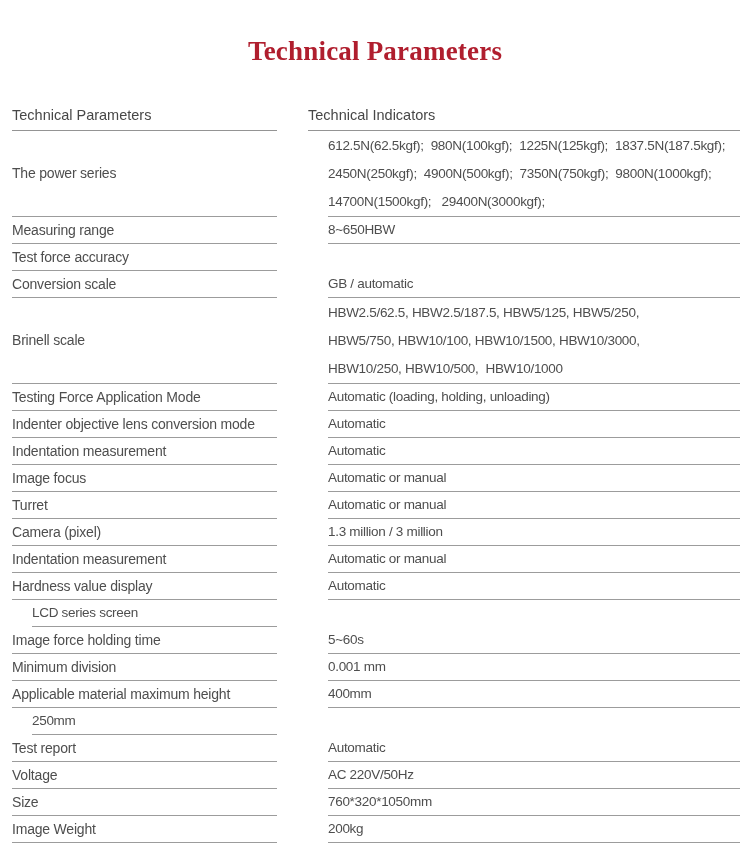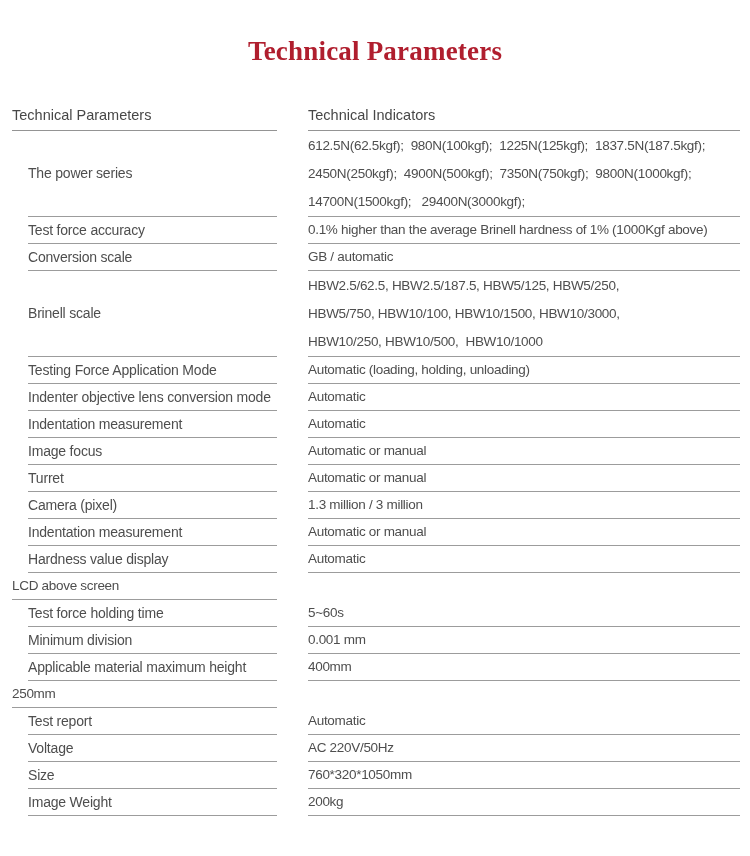--- a/index.html
+++ b/index.html
@@ -40,30 +40,30 @@
     border-bottom-color: #949494;
     color: #474747;
   }
   .label {
     font-size: 14px;
     letter-spacing: -0.2px;
     line-height: 16px;
     padding: 5px 0 5px;
     display: flex;
     align-items: center;
-    margin-left: 16px;
   }
   .value {
     font-size: 13.5px;
     letter-spacing: -0.3px;
     line-height: 16px;
     padding: 5px 0 5px;
     white-space: nowrap;
     display: flex;
     align-items: center;
+    margin-left: 20px;
   }
   .row.multiline .value {
     white-space: pre;
     line-height: 28px;
     padding: 1px 0 0;
     display: block;
   }
   .row.multiline .label { line-height: 17px; }
 </style>
 </head>
@@ -77,24 +77,27 @@
     <div class="cell">Technical Indicators</div>
   </div>
   <div id="rows-container">
   <div class="row multiline">
     <div class="cell label">The power series</div>
     <div class="cell value">612.5N(62.5kgf);  980N(100kgf);  1225N(125kgf);  1837.5N(187.5kgf);
 2450N(250kgf);  4900N(500kgf);  7350N(750kgf);  9800N(1000kgf);
 14700N(1500kgf);   29400N(3000kgf);</div>
   </div>
 
+  <div class="row">
+    <div class="cell label">Measuring range</div>
+    <div class="cell value">8~650HBW</div>
+  </div>
 
   <div class="row">
     <div class="cell label">Test force accuracy</div>
-    <div class="cell value">0.1% higher than the average Brinell hardness of 1% (1000Kgf above)</div>
   </div>
 
   <div class="row">
     <div class="cell label">Conversion scale</div>
     <div class="cell value">GB / automatic</div>
   </div>
 
   <div class="row multiline">
     <div class="cell label">Brinell scale</div>
     <div class="cell value">HBW2.5/62.5, HBW2.5/187.5, HBW5/125, HBW5/250,
@@ -136,25 +139,25 @@
     <div class="cell label">Indentation measurement</div>
     <div class="cell value">Automatic or manual</div>
   </div>
 
   <div class="row">
     <div class="cell label">Hardness value display</div>
     <div class="cell value">Automatic</div>
   </div>
 
   <div class="row">
-    <div class="cell value">LCD above screen</div>
+    <div class="cell value">LCD series screen</div>
   </div>
 
   <div class="row">
-    <div class="cell label">Test force holding time</div>
+    <div class="cell label">Image force holding time</div>
     <div class="cell value">5~60s</div>
   </div>
 
   <div class="row">
     <div class="cell label">Minimum division</div>
     <div class="cell value">0.001 mm</div>
   </div>
 
   <div class="row">
     <div class="cell label">Applicable material maximum height</div>

